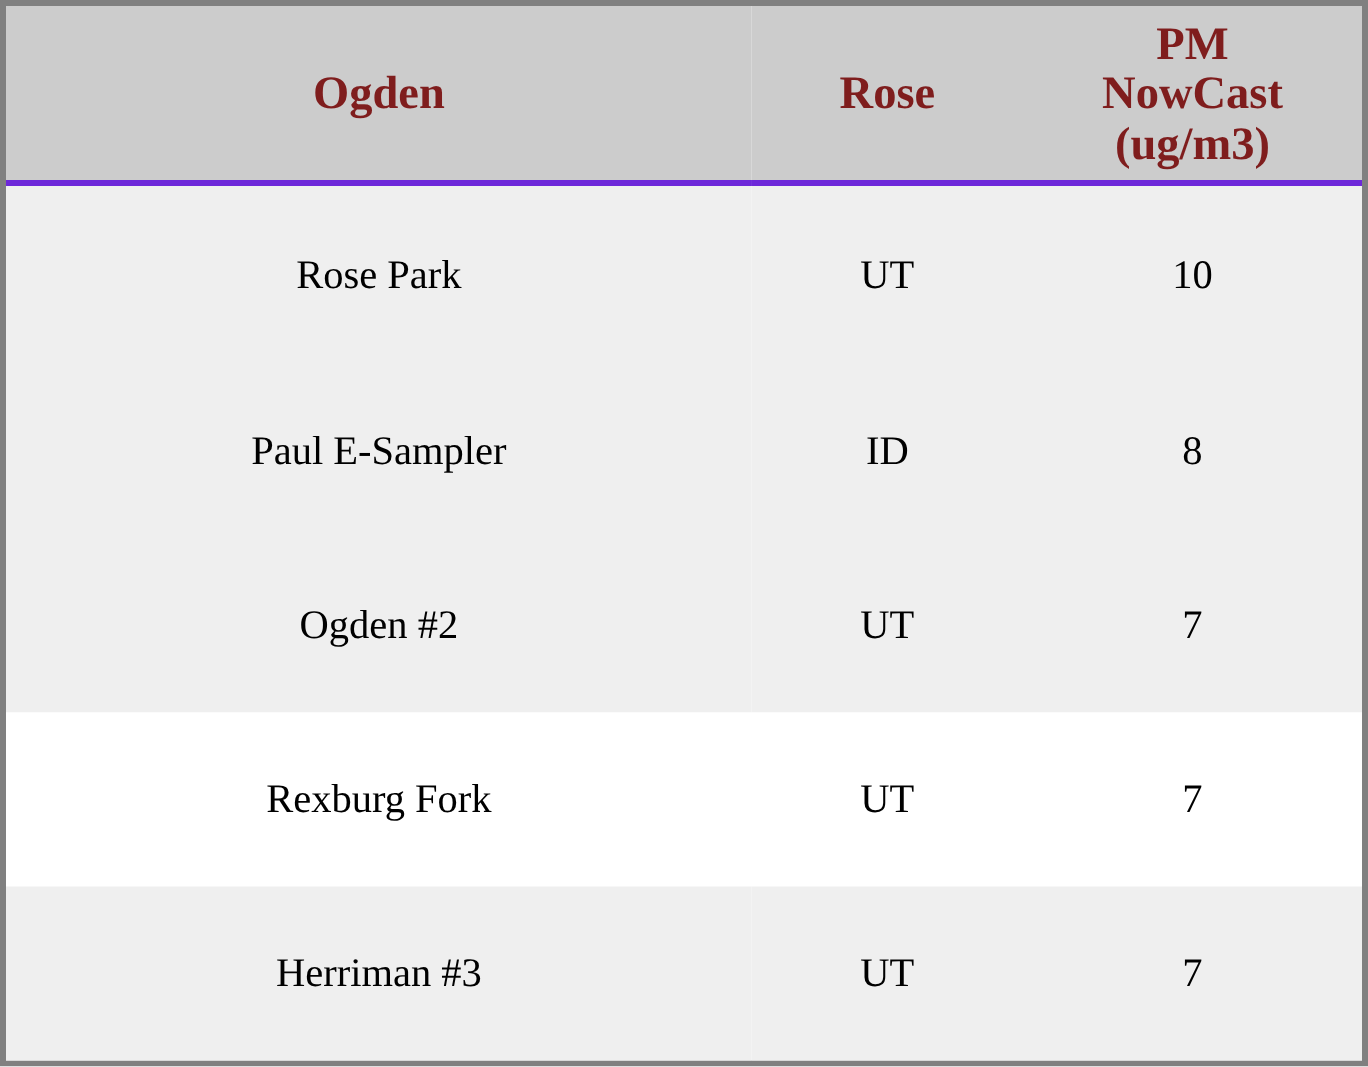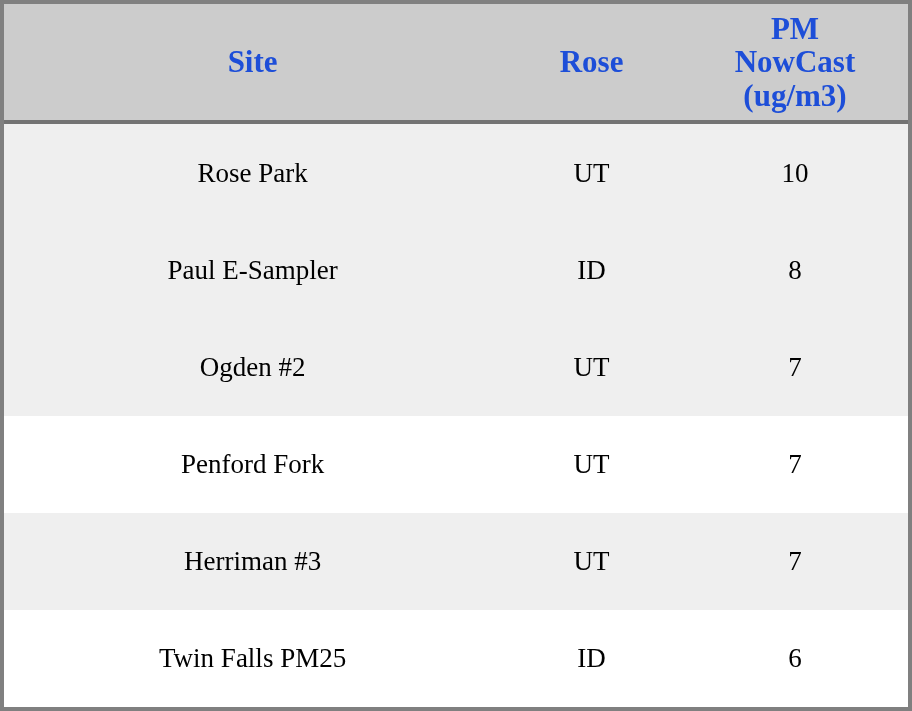--- a/index.html
+++ b/index.html
@@ -21,28 +21,28 @@
     background: #ffffff;
   }
   table.data-table {
     width: 100%;
     height: 100%;
     border-collapse: collapse;
     table-layout: fixed;
   }
   thead th {
     background: #cccccc;
-    color: #1d4ed8;
+    color: #7f1d1d;
     font-weight: bold;
     font-size: 31px;
     line-height: 1.08;
     text-align: center;
     vertical-align: middle;
     padding: 6px 4px;
-    border-bottom: 4px solid #737373;
+    border-bottom: 4px solid #6d28d9;
     height: 118px;
     box-sizing: border-box;
   }
   col.col-site { width: 55%; }
   col.col-state { width: 20%; }
   col.col-value { width: 25%; }
 
   tbody td {
     font-size: 27px;
     color: #000000;
@@ -65,21 +65,21 @@
 
 <div class="table-frame">
   <table class="data-table">
     <colgroup>
       <col class="col-site">
       <col class="col-state">
       <col class="col-value">
     </colgroup>
     <thead>
       <tr>
-        <th>Site</th>
+        <th>Ogden</th>
         <th>Rose</th>
         <th>
           <span class="hdr-line">PM</span>
           <span class="hdr-line">NowCast</span>
           <span class="hdr-line">(ug/m3)</span>
         </th>
       </tr>
     </thead>
     <tbody>
       <tr class="odd-row">
@@ -91,29 +91,24 @@
         <td>Paul E-Sampler</td>
         <td>ID</td>
         <td>8</td>
       </tr>
       <tr class="odd-row">
         <td>Ogden #2</td>
         <td>UT</td>
         <td>7</td>
       </tr>
       <tr class="even-row">
-        <td>Penford Fork</td>
+        <td>Rexburg Fork</td>
         <td>UT</td>
         <td>7</td>
       </tr>
       <tr class="odd-row">
         <td>Herriman #3</td>
         <td>UT</td>
         <td>7</td>
       </tr>
-      <tr class="even-row">
-        <td>Twin Falls PM25</td>
-        <td>ID</td>
-        <td>6</td>
-      </tr>
     </tbody>
   </table>
 </div>
 
 </body></html>

